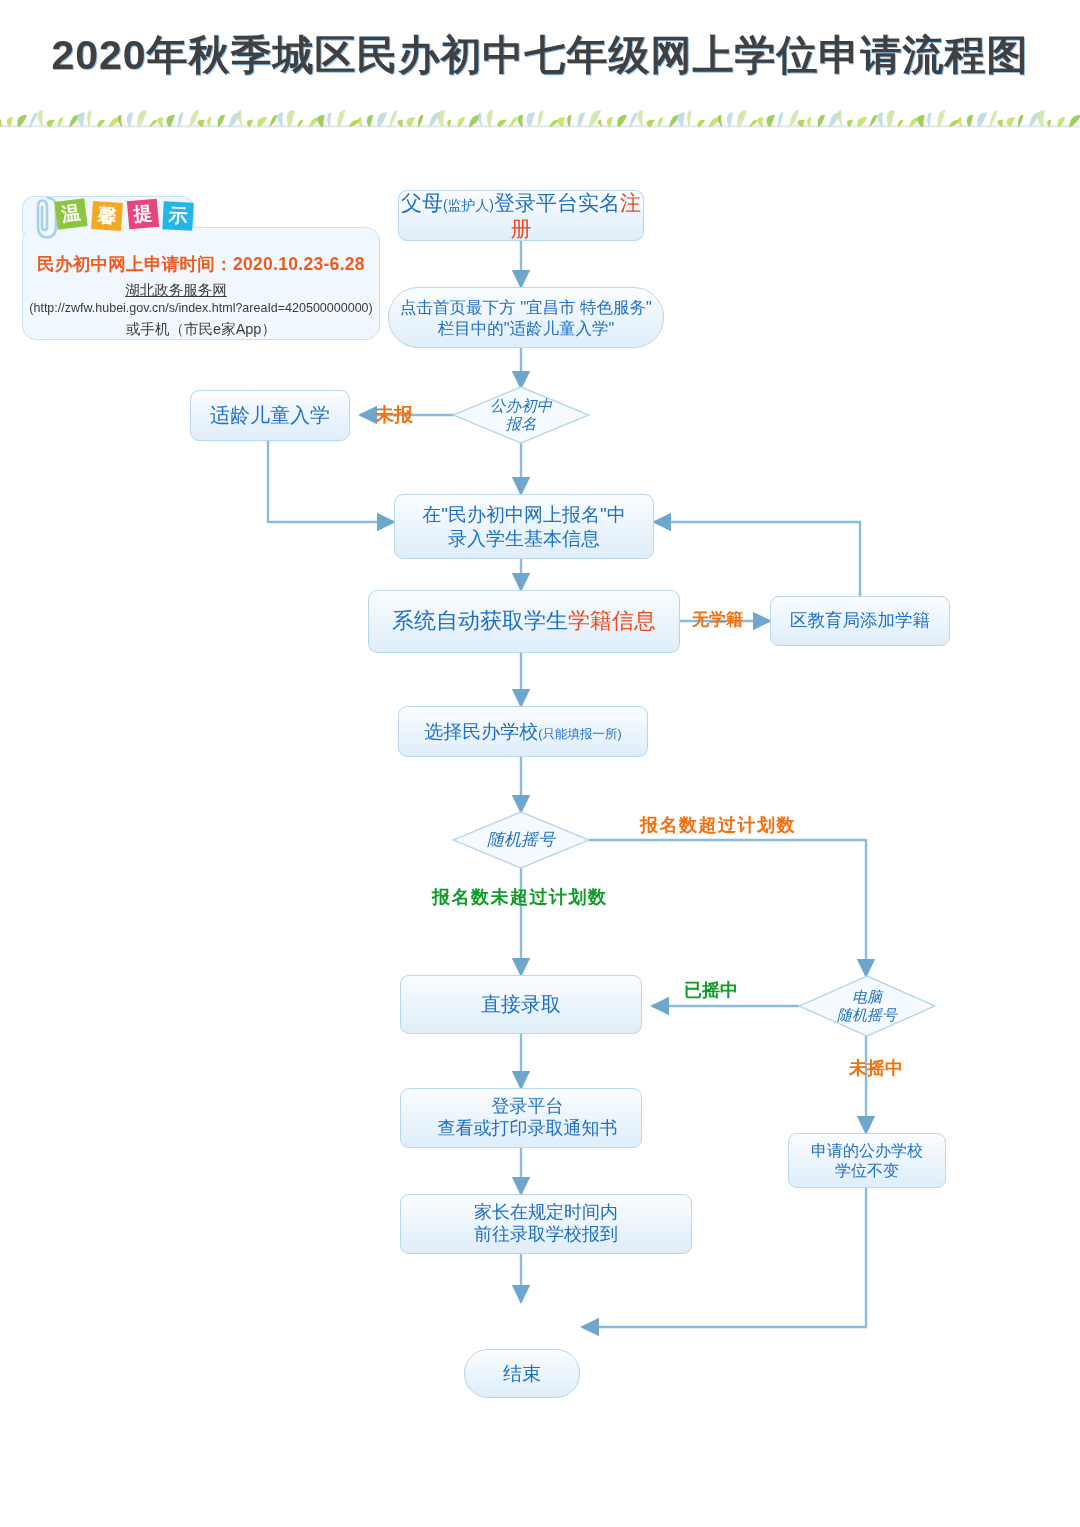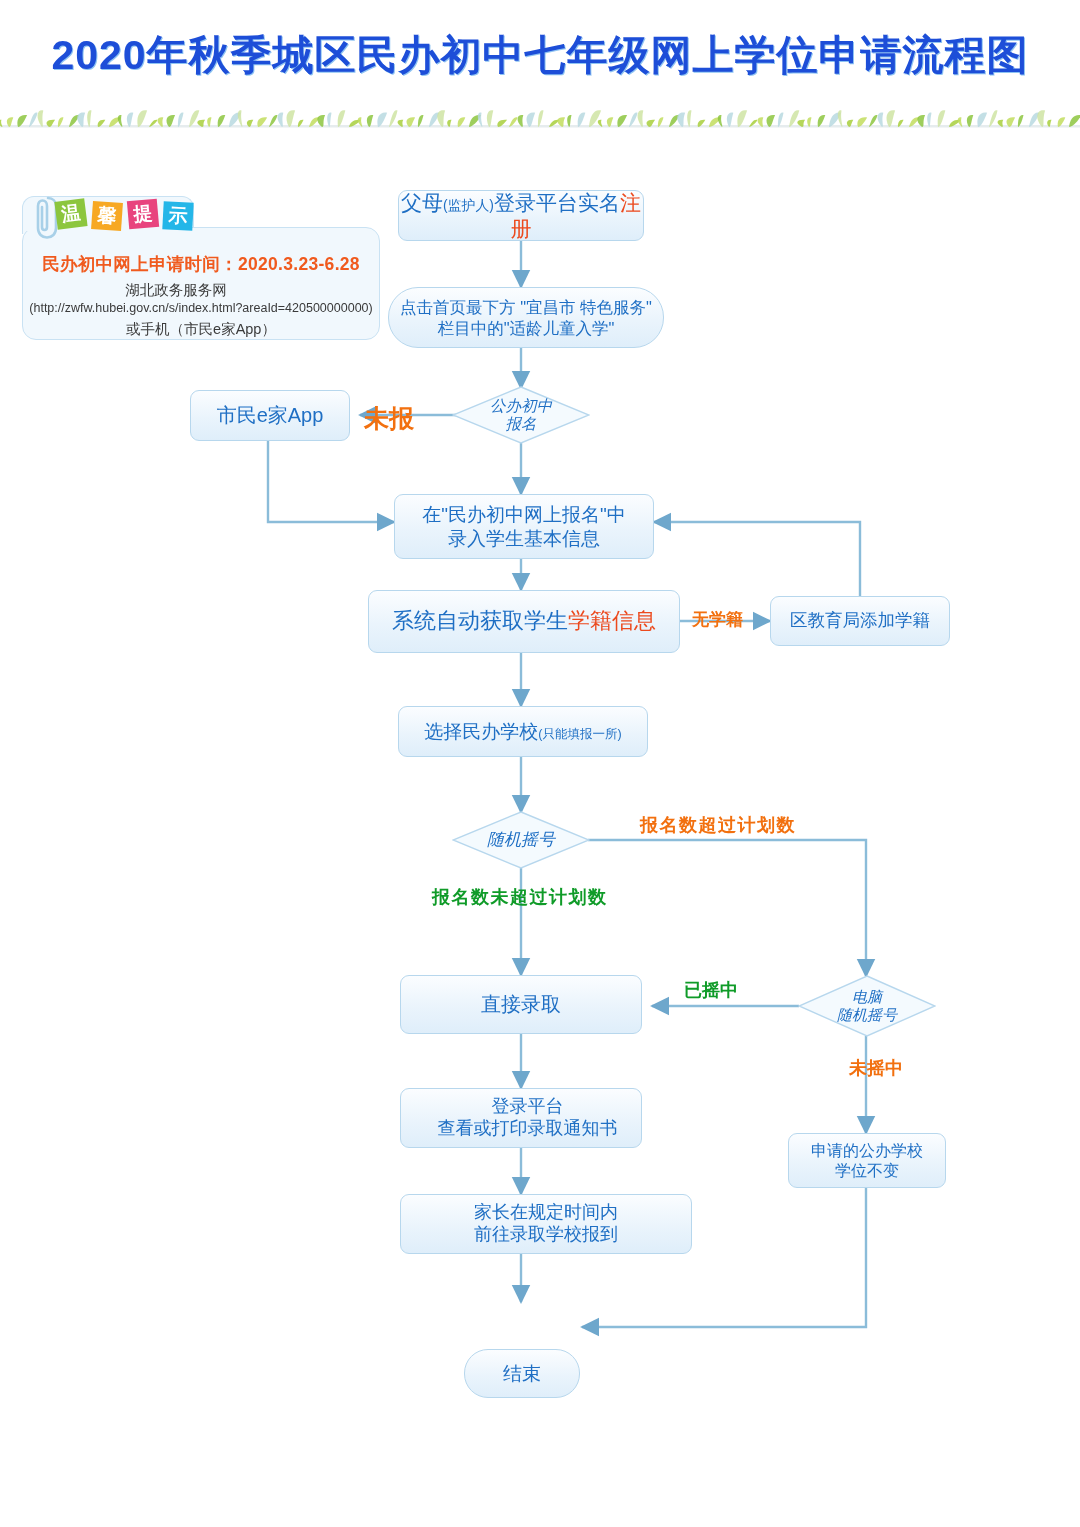--- a/index.html
+++ b/index.html
@@ -108,20 +108,21 @@
     white-space: nowrap;
   }
   #tip-line2 {
     position: absolute;
     left: 22px;
     top: 281px;
     width: 308px;
     text-align: center;
     font-size: 14.5px;
     color: #3a3a3a;
+    text-decoration: underline;
   }
   #tip-line3 {
     position: absolute;
     left: 14px;
     top: 301px;
     width: 374px;
     text-align: center;
     font-size: 12.5px;
     color: #3a3a3a;
     white-space: nowrap;
@@ -193,21 +194,21 @@
     width: 1080px;
     height: 1527px;
     pointer-events: none;
   }
 </style>
 </head>
 <body>
 
 <div id="page">
 
-  <div id="title" style="color: #1d4ed8;">2020年秋季城区民办初中七年级网上学位申请流程图</div>
+  <div id="title" style="color: #404040;">2020年秋季城区民办初中七年级网上学位申请流程图</div>
 
   <svg id="grass" viewBox="0 0 1080 30" preserveAspectRatio="none">
     <g>
       <rect x="0" y="22" width="1080" height="2.5" fill="#e6ecee"></rect>
     </g>
     <g id="grass-blades">
         <path d="M2,24 C-4.5,19.6 -2.5,16 1.5,16.8 C-0.09999999999999964,20.8 3.6,24 2,24 Z" fill="#a8cf3c" opacity="0.85"></path>
         <path d="M9,24 C4.6,18.17 7.5,13.4 13.3,14.46 C10.98,19.759999999999998 11.32,24 9,24 Z" fill="#c2dd5e" opacity="0.85"></path>
         <path d="M18,24 C15.7,16.740000000000002 19.5,10.8 27.1,12.120000000000001 C24.06,18.72 21.04,24 18,24 Z" fill="#8dc63f" opacity="0.85"></path>
         <path d="M29,24 C31.5,15.309999999999999 33.5,8.2 37.5,9.78 C35.9,17.68 30.6,24 29,24 Z" fill="#b9d9e0" opacity="0.85"></path>
@@ -324,21 +325,21 @@
 
   <svg id="clip-icon" viewBox="0 0 36 50">
     <path d="M22 6 C27 6 30 9.5 30 14 L30 36 C30 42 26 45.5 21 45.5 C16 45.5 12 42 12 36 L12 14 C12 10.5 14 8.5 16.5 8.5 C19 8.5 21 10.5 21 14 L21 35 C21 37 20 38 18.5 38 C17 38 16 37 16 35 L16 15" fill="none" stroke="#a8d0e8" stroke-width="2.6" stroke-linecap="round"></path>
   </svg>
 
   <div class="tip-tag" id="tiptag0" style="background: rgb(140, 198, 62);">温</div>
   <div class="tip-tag" id="tiptag1" style="background: rgb(247, 168, 35);">馨</div>
   <div class="tip-tag" id="tiptag2" style="background: rgb(232, 68, 126);">提</div>
   <div class="tip-tag" id="tiptag3" style="background: rgb(36, 182, 232);">示</div>
 
-  <div id="tip-line1" style="color: rgb(240, 90, 30);">民办初中网上申请时间：2020.3.23-6.28</div>
+  <div id="tip-line1" style="color: rgb(240, 90, 30);">民办初中网上申请时间：2020.10.23-6.28</div>
   <div id="tip-line2">湖北政务服务网</div>
   <div id="tip-line3">(http://zwfw.hubei.gov.cn/s/index.html?areaId=420500000000)</div>
   <div id="tip-line4">或手机（市民e家App）</div>
 
   <svg id="edges" viewBox="0 0 1080 1527">
     <defs>
       <marker id="arr" markerWidth="9" markerHeight="9" refX="7.2" refY="4.5" orient="auto">
         <path d="M0,0.6 L8,4.5 L0,8.4 Z" fill="#6ea7cc"></path>
       </marker>
     </defs>
@@ -397,21 +398,21 @@
   <div class="diamond" id="n-pubdec" style="left:452px; top:386px; width:138px; height:58px;">
     <svg width="138" height="58" viewBox="0 0 138 58">
       <polygon points="69,1 137,29 69,57 1,29" fill="#f4fafe" stroke="#b7d7ed" stroke-width="1.4"></polygon>
     </svg>
     <div class="dlabel" style="font-size:15.5px;">
       <span><span>公办初中</span><br><span>报名</span></span>
     </div>
   </div>
 
   <div class="node rect" id="n-pubsignup" style="left:190px; top:390px; width:160px; height:51px; font-size:20px;">
-    <span>市民e家App</span>
+    <span>适龄儿童入学</span>
   </div>
 
   <div class="node rect" id="n-enterinfo" style="left:394px; top:494px; width:260px; height:65px; font-size:19px;">
     <span>
       <span>在"民办初中网上报名"中</span><br><span>录入学生基本信息</span>
     </span>
   </div>
 
   <div class="node rect" id="n-autofetch" style="left:368px; top:590px; width:312px; height:63px; font-size:22px;">
     <span>
@@ -464,21 +465,21 @@
   <div class="node rect" id="n-keepseat" style="left:788px; top:1133px; width:158px; height:55px; font-size:16px;">
     <span>
       <span>申请的公办学校</span><br><span>学位不变</span>
     </span>
   </div>
 
   <div class="node pill" id="n-end" style="left:464px; top:1302px; width:116px; height:49px; font-size:19px;">
     <span>结束</span>
   </div>
 
-  <div class="elabel orange" style="left:364px; top:402px; font-size:25px;">未报</div>
+  <div class="elabel orange" style="left:375px; top:402px; font-size:19px;">未报</div>
 
   <div class="elabel orange" style="left:692px; top:608px; font-size:17px;">无学籍</div>
 
   <div class="elabel orange" style="left:640px; top:813px; font-size:18px; letter-spacing:1.5px;">报名数超过计划数</div>
 
   <div class="elabel green" style="left:432px; top:885px; font-size:18px; letter-spacing:1.5px;">报名数未超过计划数</div>
 
   <div class="elabel green" style="left:684px; top:978px; font-size:18px;">已摇中</div>
 
   <div class="elabel orange" style="left:834px; top:1056px; font-size:18px;margin-left:15px;">未摇中</div>

